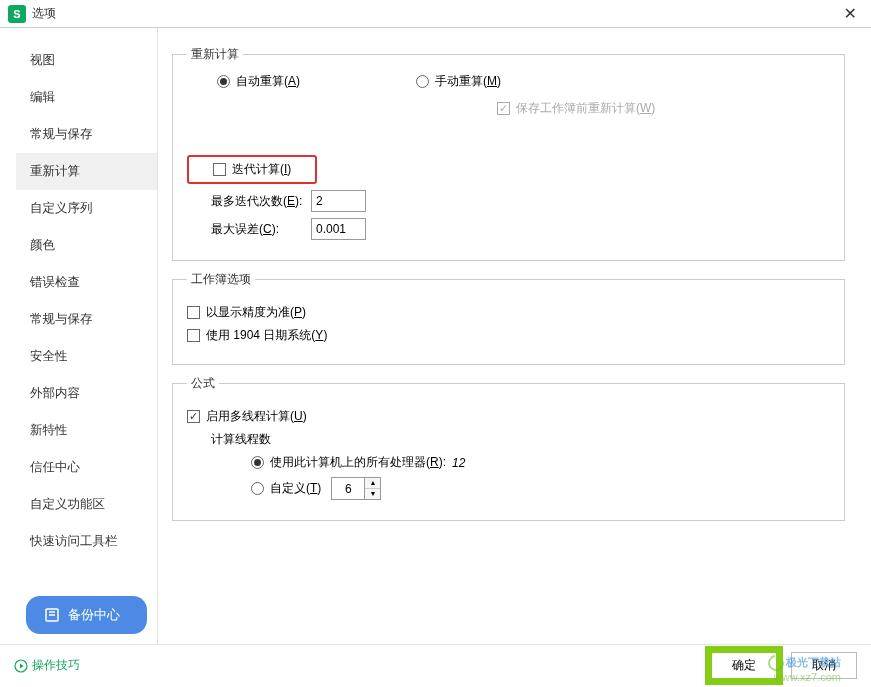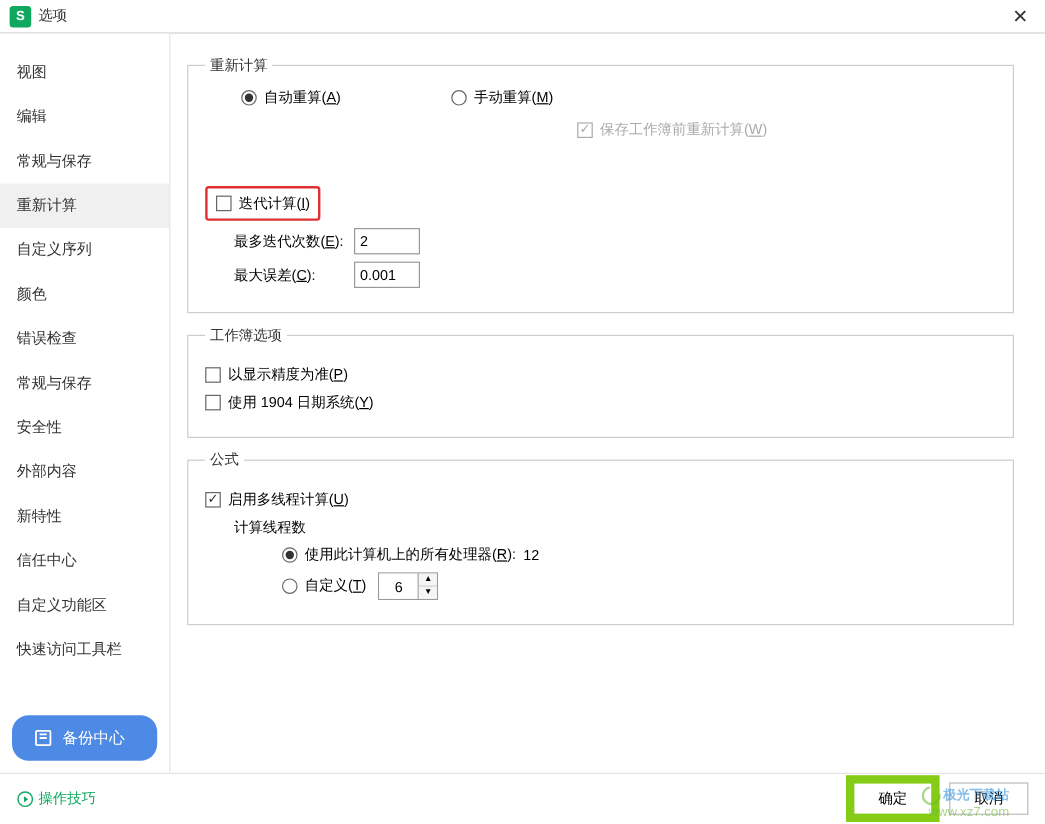--- a/index.html
+++ b/index.html
@@ -1,21 +1,21 @@
 <!DOCTYPE html>
 <html><head>
 <meta charset="utf-8">
 <style>
 * { box-sizing: border-box; margin: 0; padding: 0; }
 body { font-family: "Microsoft YaHei", "SimSun", sans-serif; font-size: 12px; background: #fff; width: 871px; height: 687px; overflow: hidden; position: relative; }
 .titlebar { height: 28px; border-bottom: 1px solid #d0d0d0; display: flex; align-items: center; padding: 0 8px; }
 .app-icon { width: 18px; height: 18px; background: #0fa860; border-radius: 3px; display: flex; align-items: center; justify-content: center; color: #fff; font-weight: bold; font-size: 11px; margin-right: 6px; }
 .title-text { flex: 1; color: #333; }
 .close-btn { font-size: 16px; color: #333; cursor: pointer; padding: 0 6px; }
-.main { display: flex; height: 616px; }
+.main { display: flex; height: 616px; margin-left: 16px; }
 .sidebar { width: 142px; border-right: 1px solid #e4e4e4; background: #fff; display: flex; flex-direction: column; padding-top: 14px; }
 .sidebar-item { padding: 10px 14px; color: #333; cursor: pointer; font-size: 12.5px; }
 .sidebar-item.active { background: #f0f0f0; color: #333; font-weight: 500; }
 .sidebar-spacer { flex: 1; }
 .backup-btn { margin: 10px; background: #4d8ae6; color: #fff; padding: 10px 18px; display: flex; align-items: center; cursor: pointer; font-size: 13px; border-radius: 14px; }
 .backup-btn svg { margin-right: 8px; }
 .content { flex: 1; padding: 18px 26px 10px 14px; position: relative; }
 fieldset { border: 1px solid #ccc; margin-bottom: 10px; padding: 10px 14px 14px 14px; }
 legend { padding: 0 4px; color: #333; }
 .row { display: flex; align-items: center; margin: 6px 0; }
@@ -27,35 +27,35 @@
 .checkbox-box.checked-disabled { border-color: #aaa; }
 .checkbox-box.checked-disabled::after { content: "✓"; color: #aaa; font-size: 11px; }
 .disabled { color: #aaa; }
 .underline { text-decoration: underline; }
 .input-box { border: 1px solid #999; height: 22px; width: 55px; padding: 0 4px; font-size: 12px; }
 .spinner { display: inline-flex; border: 1px solid #999; height: 23px; }
 .spinner input { border: none; width: 32px; text-align: center; padding: 0 2px; font-size: 12px; outline: none; }
 .spinner-btns { display: flex; flex-direction: column; border-left: 1px solid #999; }
 .spinner-btn { width: 15px; height: 11px; display: flex; align-items: center; justify-content: center; font-size: 7px; cursor: pointer; background: #f5f5f5; }
 .spinner-btn:first-child { border-bottom: 1px solid #ccc; }
-.highlight-box { border: 2px solid #e03030; padding: 4px 7px; display: inline-flex; align-items: center; border-radius: 3px; }
+.highlight-box { border: 2px solid #e03030; padding: 4px 24px; display: inline-flex; align-items: center; border-radius: 3px; }
 .indent-1 { margin-left: 24px; }
 .indent-3 { margin-left: 64px; }
 .footer { height: 42px; border-top: 1px solid #e4e4e4; display: flex; align-items: center; padding: 0 14px; background: #fff; position: relative; }
 .tips-link { color: #0fa860; display: flex; align-items: center; cursor: pointer; font-size: 12px; }
 .tips-link svg { margin-right: 4px; }
 .footer-spacer { flex: 1; }
 .btn { border: 1px solid #bbb; background: #fff; padding: 4px 20px; font-size: 12px; cursor: pointer; margin-left: 8px; }
 .btn.primary { border: 7px solid #84cc16; }
 .watermark { position: absolute; right: 30px; bottom: 2px; opacity: 0.55; font-size: 11px; text-align: right; pointer-events: none; line-height: 1.2; }
 .watermark .line1 { color: #2488d8; font-weight: bold; }
 .watermark .line2 { color: #6ab82e; }
 .wm-logo { display: inline-block; width: 16px; height: 16px; border: 2px solid #6ab82e; border-radius: 50%; border-top-color: transparent; transform: rotate(35deg); vertical-align: middle; margin-right: 2px; }
 .label-col { width: 100px; display: inline-block; }
-.recalc-radios { display: flex; gap: 92px; margin-left: 30px; margin-bottom: 10px; }
+.recalc-radios { display: flex; gap: 116px; margin-left: 30px; margin-bottom: 10px; }
 </style>
 </head>
 <body>
 
 <div class="titlebar">
   <div class="app-icon">S</div>
   <div class="title-text">选项</div>
   <div class="close-btn">✕</div>
 </div>
 
@@ -149,21 +149,21 @@
         </label>
       </div>
       <div class="row indent-1">
         <span>计算线程数</span>
       </div>
       <div class="row indent-3">
         <label class="radio">
           <span class="radio-circle checked"></span>
           <span><span>使用此计算机上的所有处理器(</span><span class="underline">R</span><span>):</span></span>
         </label>
-        <span style="margin-left:6px;">12</span>
+        <span style="margin-left:6px;font-style:italic;">12</span>
       </div>
       <div class="row indent-3">
         <label class="radio">
           <span class="radio-circle"></span>
           <span><span>自定义(</span><span class="underline">T</span><span>)</span></span>
         </label>
         <span class="spinner" style="margin-left:10px;">
           <input value="6" style="">
           <span class="spinner-btns">
             <span class="spinner-btn">▲</span>

